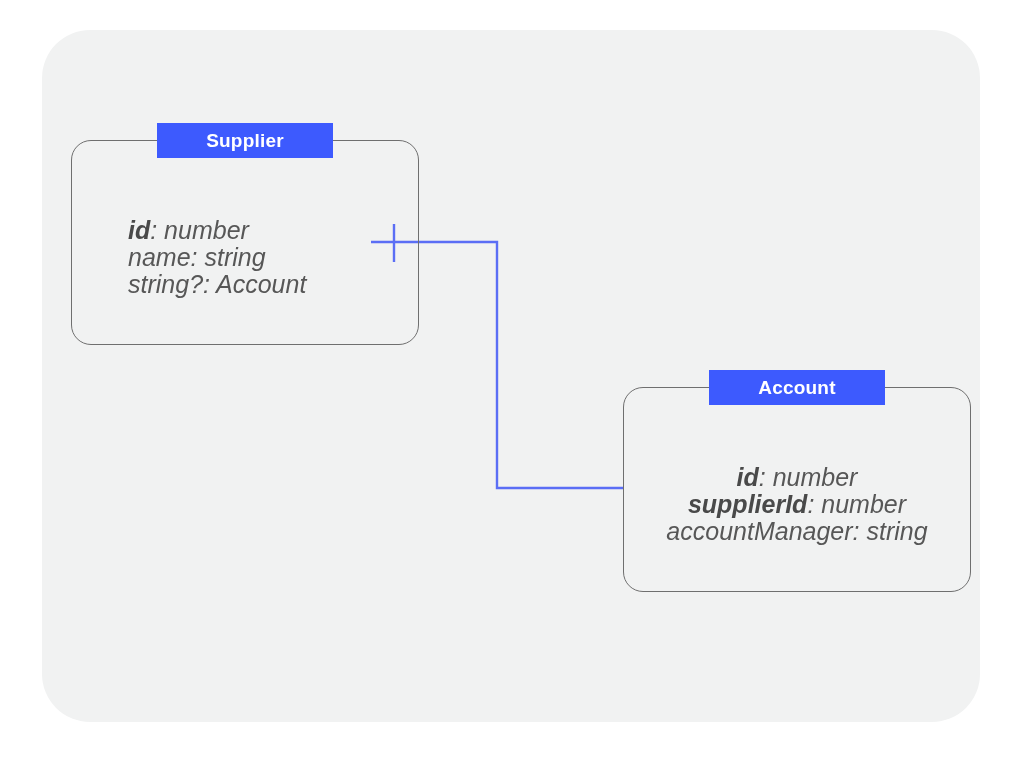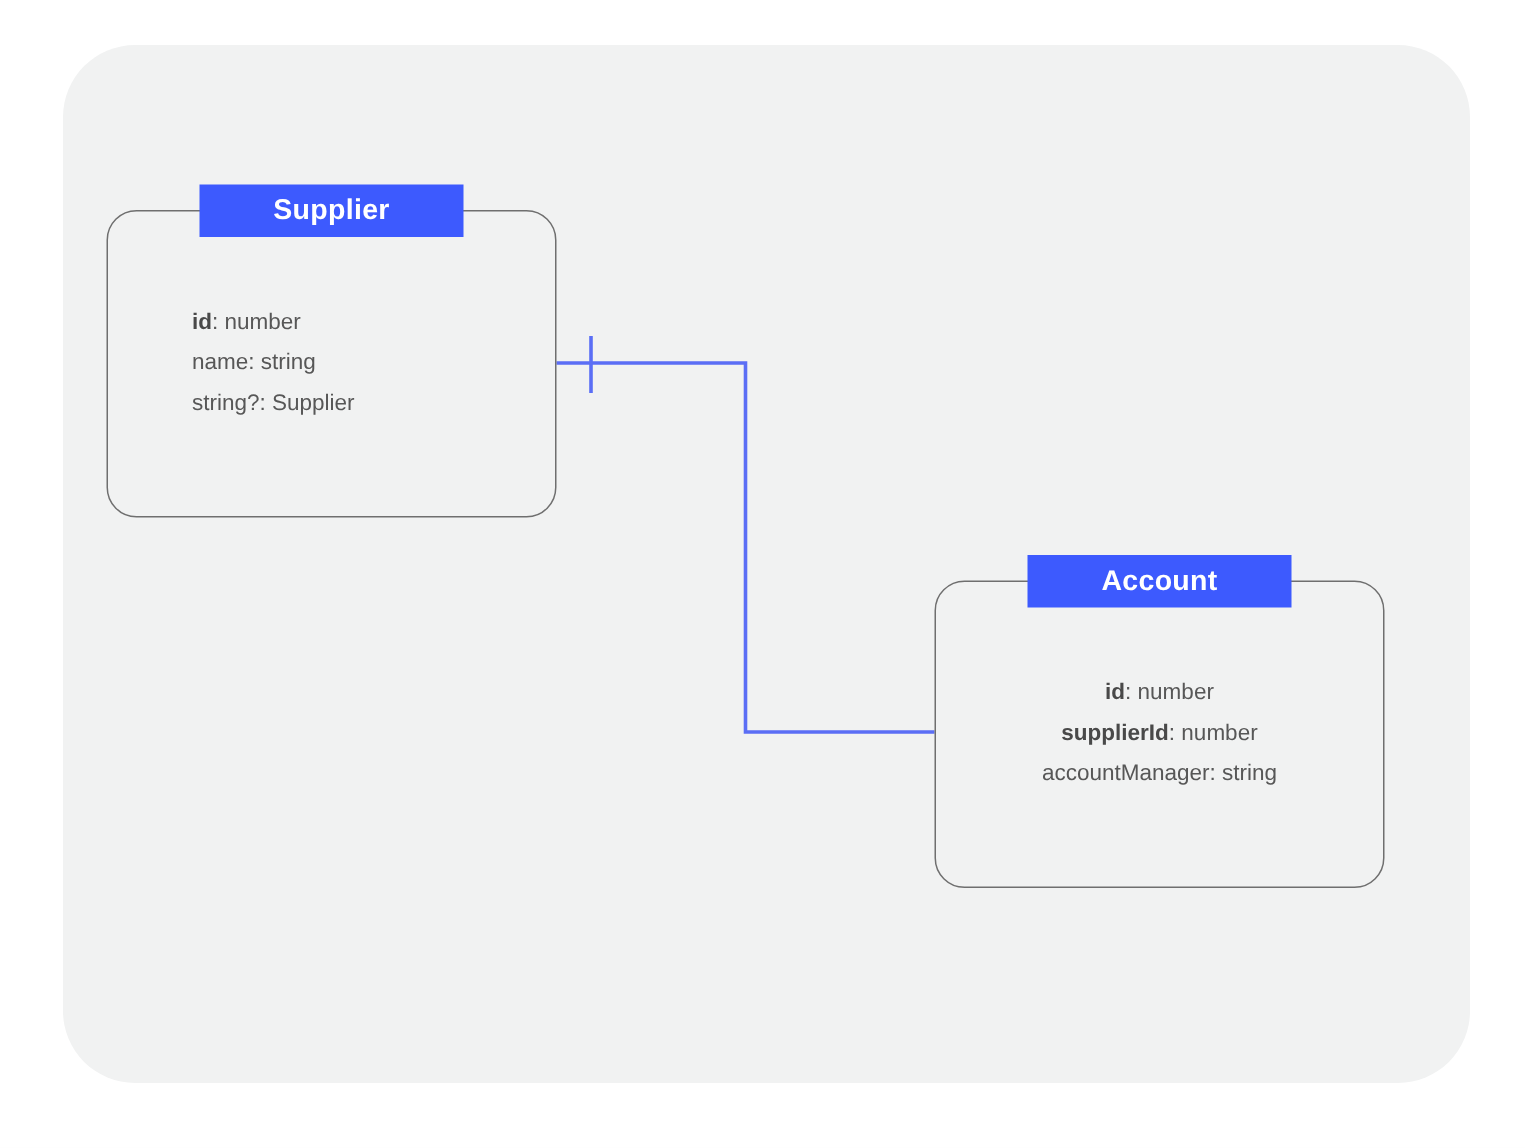--- a/index.html
+++ b/index.html
@@ -39,21 +39,21 @@
     left: 0;
     top: 0;
     width: 1020px;
     height: 765px;
     pointer-events: none;
   }
 
   
   .entity {
     position: absolute;
-    width: 300px;
+    width: 348px;
     height: 205px;
     box-sizing: border-box;
     border: 1.6px solid #6f6f6f;
     border-radius: 20px;
     background: transparent;
   }
   .entity-supplier { left: 71px;  top: 140px; }
   .entity-account  { left: 623px; top: 387px; }
 
   .entity-title {
@@ -70,24 +70,25 @@
     font-size: 19px;
     font-weight: bold;
     letter-spacing: 0.2px;
     white-space: nowrap;
   }
 
   .entity-fields {
     position: absolute;
     left: 0;
     right: 0;
-    top: 60px;
+    top: 76px;
     color: #575757;
-    font-size: 15px;
+    font-size: 25px;
     line-height: 27px;
+    font-style: italic;
   }
   .fields-left {
     text-align: left;
     padding-left: 56px;
   }
   .fields-center {
     text-align: center;
   }
   .field-row { white-space: nowrap; }
   .field-key-bold { font-weight: bold; color: #494949; }
@@ -111,21 +112,21 @@
   <div class="entity entity-supplier">
     <div class="entity-title">Supplier</div>
     <div class="entity-fields fields-left">
       <div class="field-row">
         <span class="field-key-bold">id</span><span class="field-type">: number</span>
       </div>
       <div class="field-row">
         <span class="field-key">name</span><span class="field-type">: string</span>
       </div>
       <div class="field-row">
-        <span class="field-key">string?</span><span class="field-type">: Supplier</span>
+        <span class="field-key">string?</span><span class="field-type">: Account</span>
       </div>
     </div>
   </div>
 
   <div class="entity entity-account">
     <div class="entity-title">Account</div>
     <div class="entity-fields fields-center">
       <div class="field-row">
         <span class="field-key-bold">id</span><span class="field-type">: number</span>
       </div>

